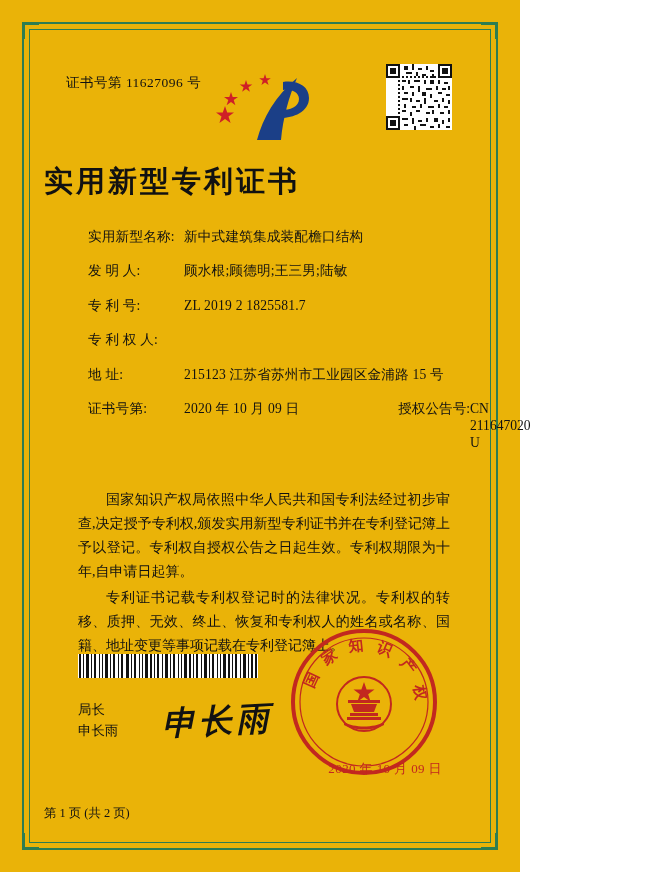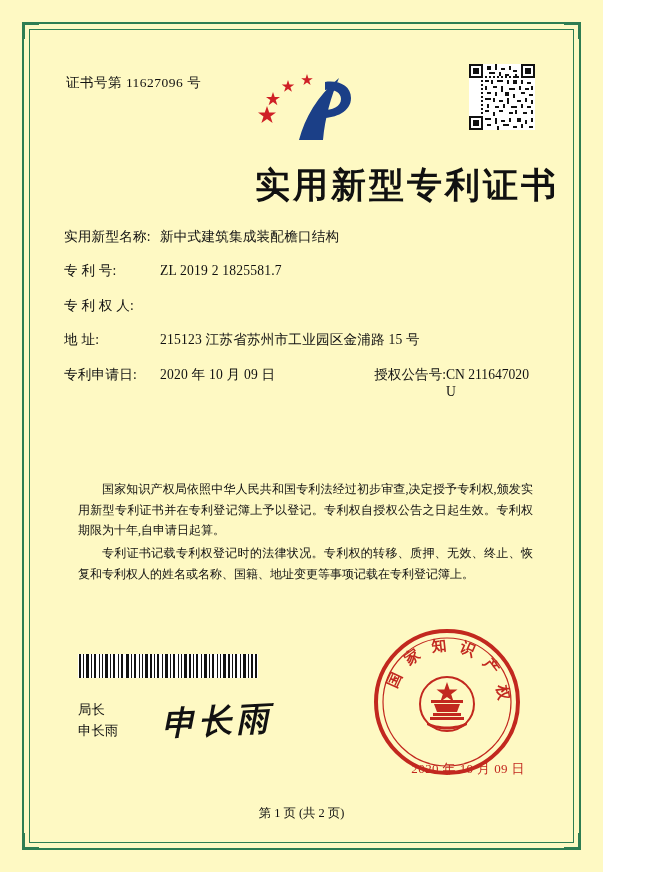--- a/index.html
+++ b/index.html
@@ -9,23 +9,23 @@
   }
   body {
     width: 650px;
     height: 872px;
     font-family: "Liberation Serif", "DejaVu Serif", serif;
     color: #1b1b1b;
     overflow: hidden;
   }
   .page {
     position: relative;
-    width: 603px;
+    width: 520px;
     height: 872px;
-    background: #fef9c3;
+    background: #eab308;
   }
   
   .border-outer {
     position: absolute;
     left: 22px;
     top: 22px;
     right: 22px;
     bottom: 22px;
     border: 2px solid #2e7d52;
   }
@@ -81,33 +81,33 @@
     left: 50%;
     transform: translateX(-50%);
     top: 18px;
     width: 126px;
     height: 86px;
   }
 
   .title {
     position: absolute;
     left: 0;
-    right: 0;
+    right: 16px;
     top: 118px;
-    text-align: right;
-    font-size: 35px;
+    text-align: left;
+    font-size: 29px;
     font-weight: bold;
     letter-spacing: 3px;
     font-family: "Liberation Serif", "DejaVu Serif", serif;
     color: #111;
   }
 
   .fields {
     position: absolute;
-    left: 20px;
+    left: 44px;
     right: 24px;
     top: 185px;
   }
   .field-row {
     display: flex;
     align-items: baseline;
     margin-bottom: 17.5px;
     font-size: 13.6px;
     line-height: 1.25;
   }
@@ -136,22 +136,22 @@
   }
   .field-value2 {
     flex: 1 1 auto;
     color: #111;
   }
 
   .paragraphs {
     position: absolute;
     left: 34px;
     right: 26px;
-    top: 435px;
-    font-size: 12px;
+    top: 444px;
+    font-size: 14px;
     line-height: 1.72;
     text-align: justify;
     color: #111;
   }
   .paragraphs p {
     margin: 0 0 2px 0;
     text-indent: 2em;
   }
 
   
@@ -201,21 +201,20 @@
     font-size: 13px;
     color: #c2281f;
     letter-spacing: 0.4px;
   }
 
   .page-footer {
     position: absolute;
     left: 0;
     right: 0;
     bottom: 6px;
-    text-align: center;
     font-size: 12.4px;
     color: #111;
   }
 </style>
 </head>
 <body>
 
 <div class="page">
 
   <div class="border-outer"></div>
@@ -353,32 +352,36 @@
     </div>
 
     <div class="title">实用新型专利证书</div>
 
     <div class="fields">
       <div class="field-row">
         <div class="field-label">实用新型名称:</div>
         <div class="field-value">新中式建筑集成装配檐口结构</div>
       </div>
       <div class="field-row">
+        <div class="field-label">发 明 人:</div>
+        <div class="field-value">顾水根;顾德明;王三男;陆敏</div>
+      </div>
+      <div class="field-row">
         <div class="field-label">专 利 号:</div>
         <div class="field-value">ZL 2019 2 1825581.7</div>
       </div>
       <div class="field-row">
         <div class="field-label">专 利 权 人:</div>
       </div>
       <div class="field-row">
         <div class="field-label">地 址:</div>
         <div class="field-value">215123 江苏省苏州市工业园区金浦路 15 号</div>
       </div>
       <div class="field-row split">
-        <div class="field-label">专利申请日:</div>
+        <div class="field-label">证书号第:</div>
         <div class="field-value">2020 年 10 月 09 日</div>
         <div class="field-label2">授权公告号:</div>
         <div class="field-value2">CN 211647020 U</div>
       </div>
     </div>
 
     <div class="paragraphs">
       <p>国家知识产权局依照中华人民共和国专利法经过初步审查,决定授予专利权,颁发实用新型专利证书并在专利登记簿上予以登记。专利权自授权公告之日起生效。专利权期限为十年,自申请日起算。</p>
       <p>专利证书记载专利权登记时的法律状况。专利权的转移、质押、无效、终止、恢复和专利权人的姓名或名称、国籍、地址变更等事项记载在专利登记簿上。</p>
     </div>

